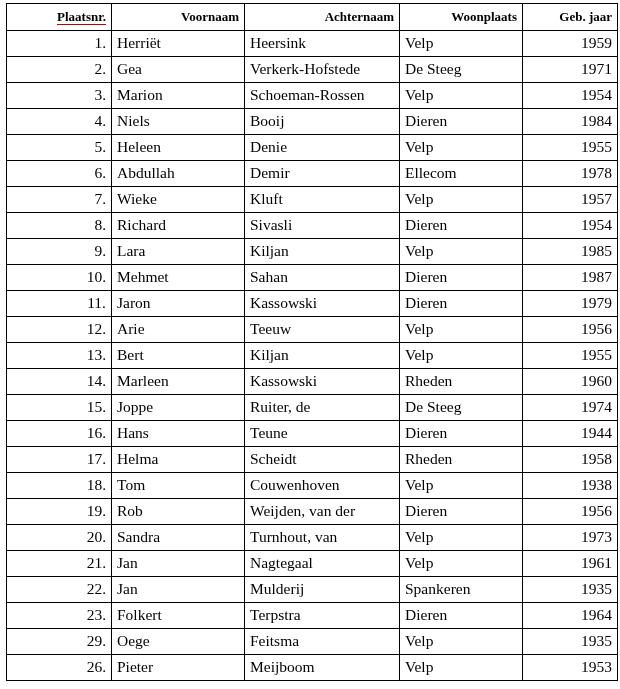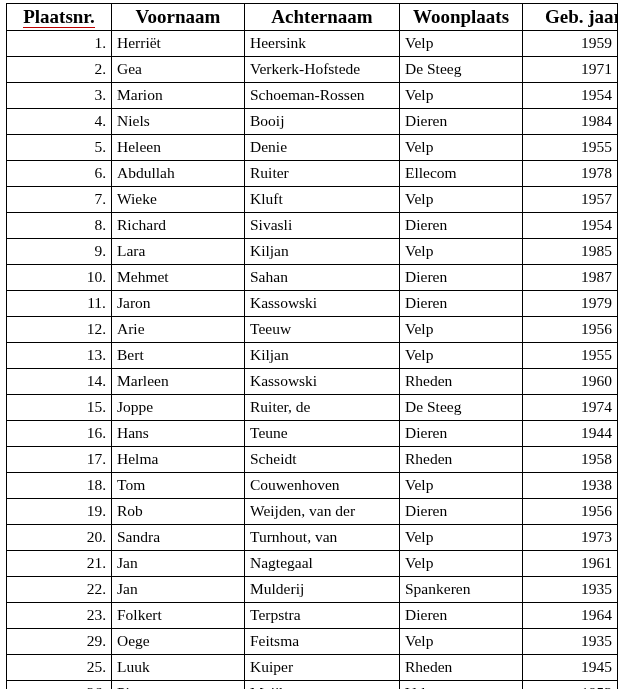--- a/index.html
+++ b/index.html
@@ -39,22 +39,22 @@
     font-size: 15.5px;
     line-height: 1.0;
     height: 22px;
     padding: 1px 5px 2px 5px;
     vertical-align: middle;
     white-space: nowrap;
     overflow: hidden;
   }
   table.people thead th {
     font-weight: bold;
-    font-size: 19px;
-    text-align: center;
+    font-size: 13px;
+    text-align: right;
     height: 23px;
   }
   thead th.th-num {
     text-align: left;
     padding-left: 5px;
   }
   thead th.th-year {
     text-align: left;
     padding-left: 22px;
   }
@@ -140,21 +140,21 @@
         <tr>
           <td class="num">5.</td>
           <td class="txt">Heleen</td>
           <td class="txt">Denie</td>
           <td class="txt">Velp</td>
           <td class="year">1955</td>
         </tr>
         <tr>
           <td class="num">6.</td>
           <td class="txt">Abdullah</td>
-          <td class="txt">Ruiter</td>
+          <td class="txt">Demir</td>
           <td class="txt">Ellecom</td>
           <td class="year">1978</td>
         </tr>
         <tr>
           <td class="num">7.</td>
           <td class="txt">Wieke</td>
           <td class="txt">Kluft</td>
           <td class="txt">Velp</td>
           <td class="year">1957</td>
         </tr>
@@ -271,27 +271,20 @@
           <td class="year">1964</td>
         </tr>
         <tr>
           <td class="num">29.</td>
           <td class="txt">Oege</td>
           <td class="txt">Feitsma</td>
           <td class="txt">Velp</td>
           <td class="year">1935</td>
         </tr>
         <tr>
-          <td class="num">25.</td>
-          <td class="txt">Luuk</td>
-          <td class="txt">Kuiper</td>
-          <td class="txt">Rheden</td>
-          <td class="year">1945</td>
-        </tr>
-        <tr>
           <td class="num">26.</td>
           <td class="txt">Pieter</td>
           <td class="txt">Meijboom</td>
           <td class="txt">Velp</td>
           <td class="year">1953</td>
         </tr>
       </tbody>
   </table>
 </div>
 

